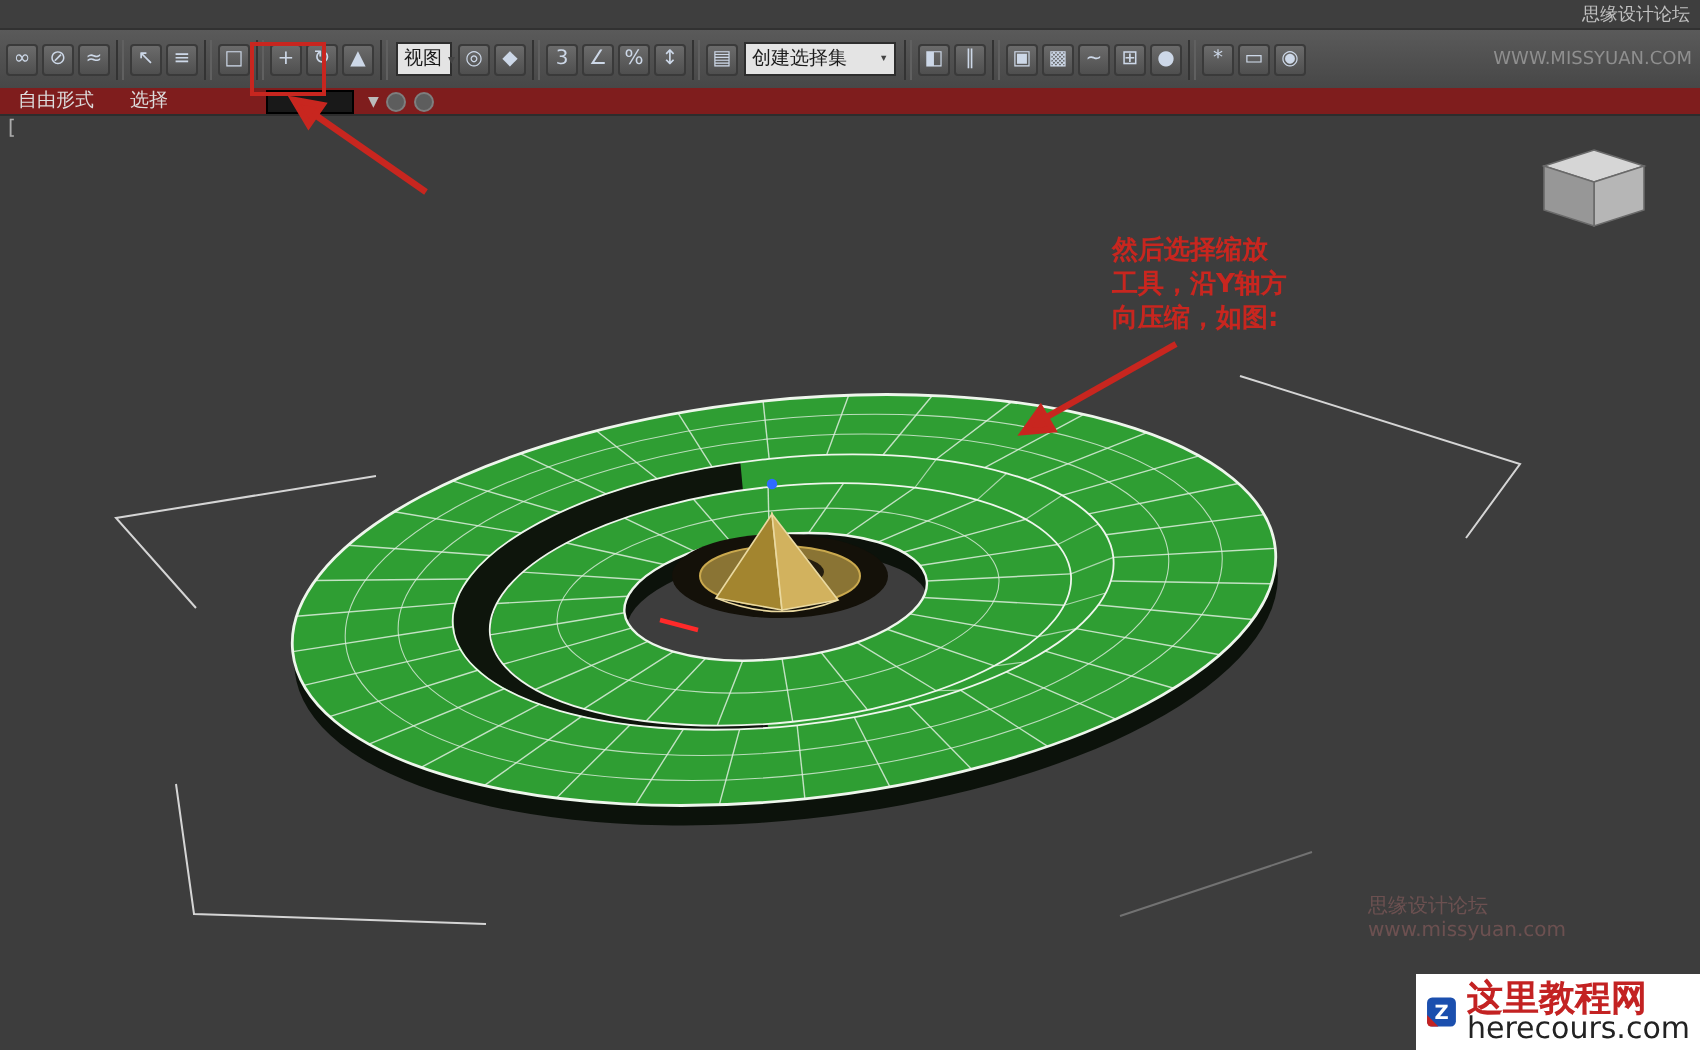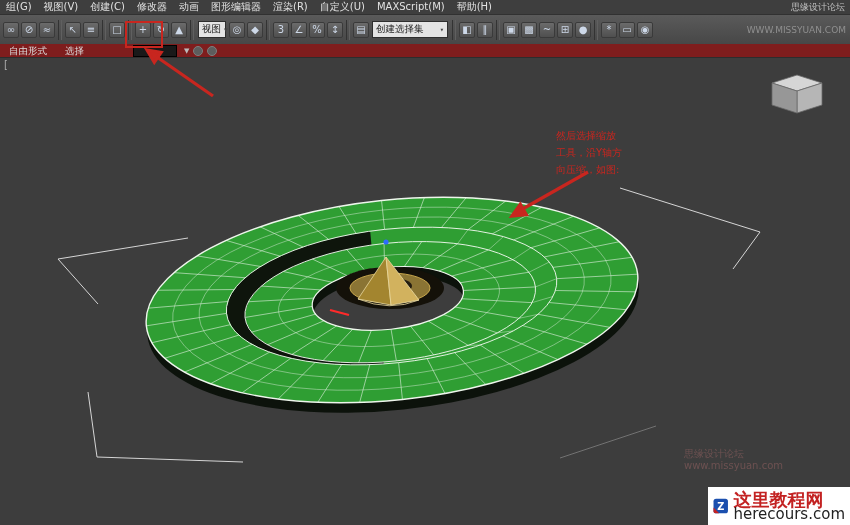--- a/index.html
+++ b/index.html
@@ -26,49 +26,37 @@
   .ribbon{position:absolute;top:44px;left:0;right:0;height:13px;background:#7f1d1d;
           border-bottom:1px solid #2d2d2d;display:flex;align-items:center;z-index:5;}
   .rb-tab{font-size:9.5px;color:#ddd;padding:0 9px;line-height:13px;white-space:nowrap;}
   .rb-box{width:42px;height:10px;background:#191919;border:1px solid #000;margin-left:40px;}
   .rb-caret{color:#bbb;font-size:7px;margin-left:7px;}
   .rb-dot{width:8px;height:8px;border-radius:50%;background:#5d5d5d;border:1px solid #7e7e7e;margin-left:4px;}
   
   .viewport{position:absolute;top:57px;left:0;width:850px;height:468px;background:#3d3d3d;
             border-top:1px solid #5a5a5a;box-sizing:border-box;}
   .corner-label{position:absolute;left:4px;top:1px;color:#aaa;font-size:10px;}
-  .annotation{position:absolute;left:556px;top:69px;color:var(--red);font-size:10px;font-weight:normal;
+  .annotation{position:absolute;left:556px;top:59px;color:var(--red);font-size:13px;font-weight:bold;
               line-height:17px;white-space:nowrap;z-index:20;}
   .faint-wm{position:absolute;left:684px;top:390px;color:#d07a7a;opacity:.32;font-size:10px;line-height:12px;z-index:15;}
   .badge{position:absolute;right:0;bottom:0;width:142px;height:38px;background:#fff;display:flex;
          align-items:center;gap:5px;padding:0 5px;box-sizing:border-box;z-index:30;}
   .badge-title{color:var(--bred);font-weight:bold;font-size:18px;line-height:16px;}
   .badge-domain{color:#222;font-size:15px;line-height:13px;}
   
   #overlay{position:absolute;left:0;top:0;z-index:40;pointer-events:none;}
   .hl-box{position:absolute;left:125px;top:21px;width:34px;height:23px;border:2px solid var(--red);
           z-index:45;pointer-events:none;}
   svg{display:block;}
 </style>
 </head>
 <body>
 
 <div class="menubar">
-  <div id="menu-items" style="display:flex;">
-      <div class="menu-item">组(G)</div>
-      <div class="menu-item">视图(V)</div>
-      <div class="menu-item">创建(C)</div>
-      <div class="menu-item">修改器</div>
-      <div class="menu-item">动画</div>
-      <div class="menu-item">图形编辑器</div>
-      <div class="menu-item">渲染(R)</div>
-      <div class="menu-item">自定义(U)</div>
-      <div class="menu-item">MAXScript(M)</div>
-      <div class="menu-item">帮助(H)</div>
-    </div>
   <div class="menu-wm">思缘设计论坛</div>
 </div>
 
 <div class="toolbar">
   <div id="toolbar-items" style="display:flex;align-items:center;">
       <div class="tb-icon">∞</div>
       <div class="tb-icon">⊘</div>
       <div class="tb-icon">≈</div>
       <div class="tb-sep"></div>
       <div class="tb-icon">↖</div>

